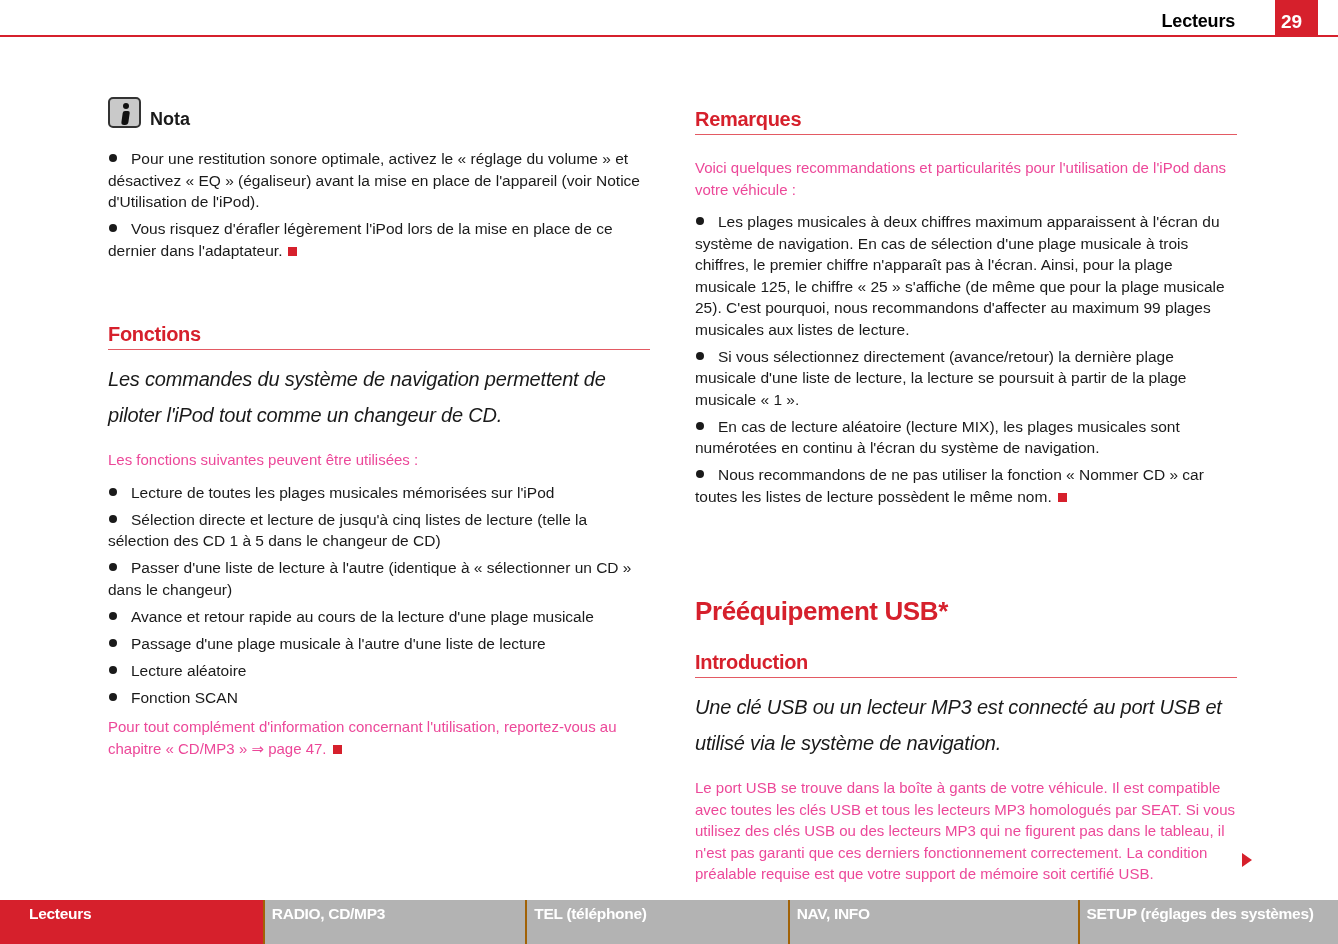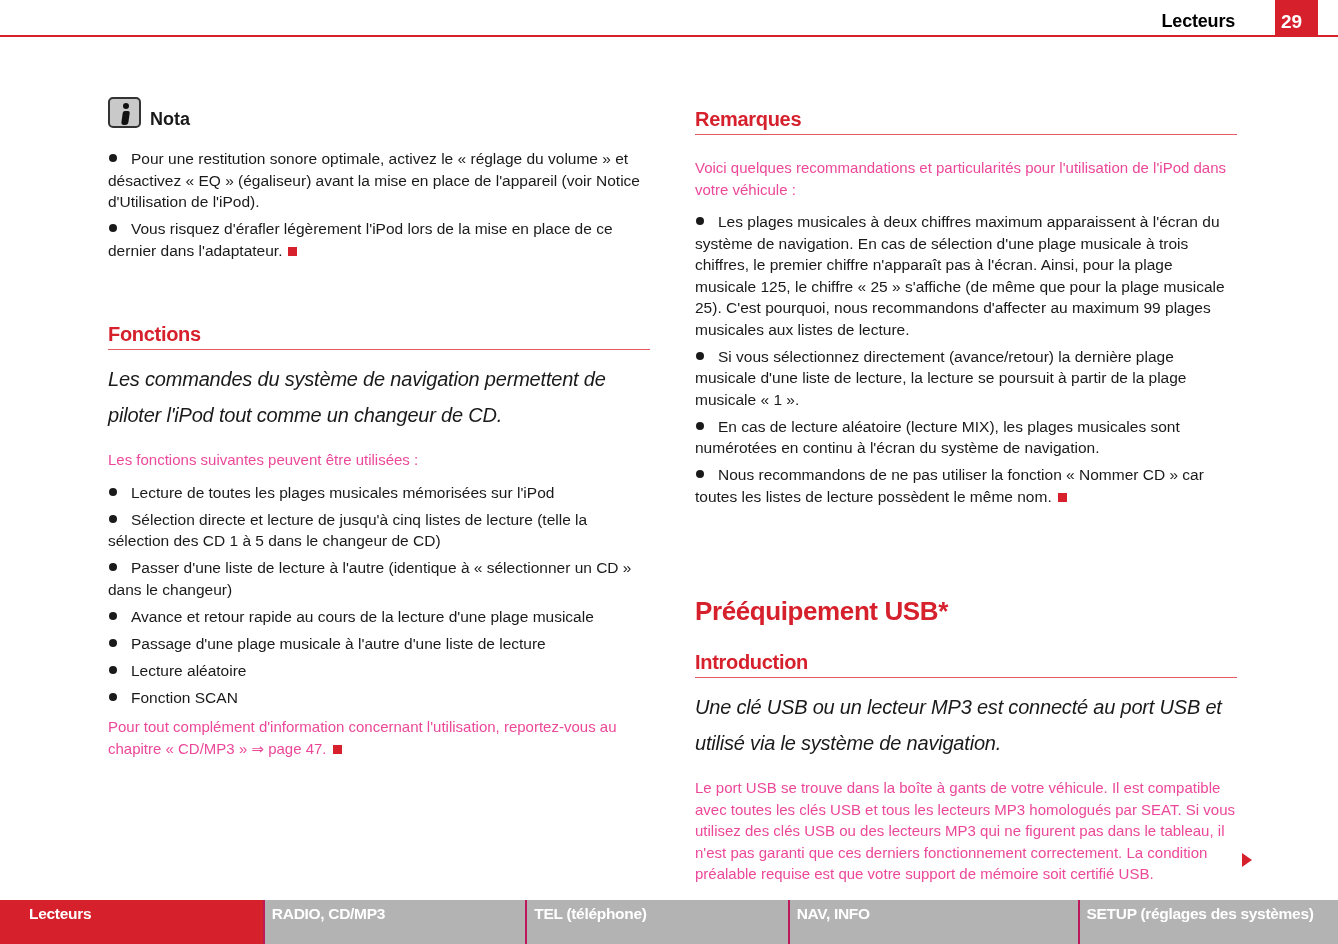--- a/index.html
+++ b/index.html
@@ -27,21 +27,21 @@
 
   
   .nota-head { position: absolute; left: 108px; top: 97px; display: flex; align-items: flex-end; }
   .info-icon { width: 33px; height: 31px; border: 2px solid #333; border-radius: 5px; background: #c9c9c9; position: relative; }
   .info-icon::before { content: ""; position: absolute; left: 13px; top: 4px; width: 6px; height: 6px; border-radius: 50%; background: #111; }
   .info-icon::after { content: ""; position: absolute; left: 12px; top: 12px; width: 7px; height: 14px; background: #111; border-radius: 2px 2px 3px 3px; transform: skewX(-8deg); }
   .nota-label { font-size: 18px; font-weight: bold; margin-left: 9px; margin-bottom: -2px; }
 
   
   .bottom-nav { position: absolute; left: 0; top: 900px; width: 1338px; height: 44px; display: flex; }
-  .nav-tab { height: 44px; background: #b3b3b3; color: #fff; font-weight: bold; font-size: 15.5px; padding: 5px 0 0 7px; border-left: 2px solid #be185d; letter-spacing: -0.3px; }
+  .nav-tab { height: 44px; background: #b3b3b3; color: #fff; font-weight: bold; font-size: 15.5px; padding: 5px 0 0 7px; border-left: 2px solid #a16207; letter-spacing: -0.3px; }
   .nav-tab.active { background: #d6202c; border-left: none; padding-left: 29px; }
 
   .next-arrow { position: absolute; left: 1242px; top: 853px; width: 0; height: 0; border-top: 7px solid transparent; border-bottom: 7px solid transparent; border-left: 10px solid #d6202c; }
 </style>
 </head>
 <body>
 
 <div class="header-title">Lecteurs</div>
 <div class="page-number">29</div>
 <div class="header-rule"></div>

